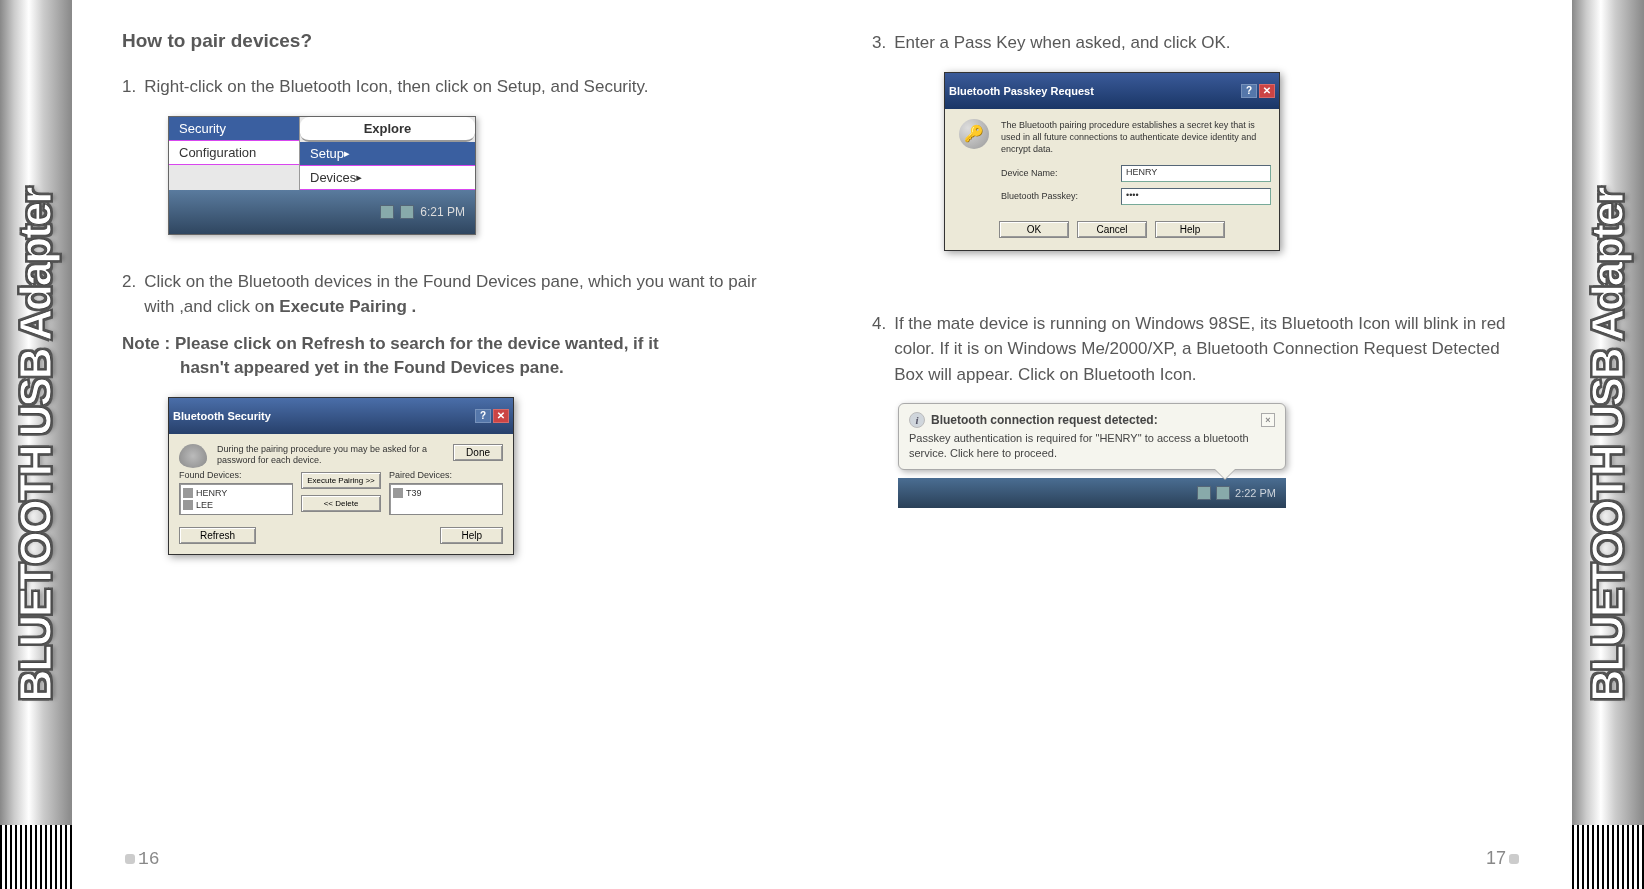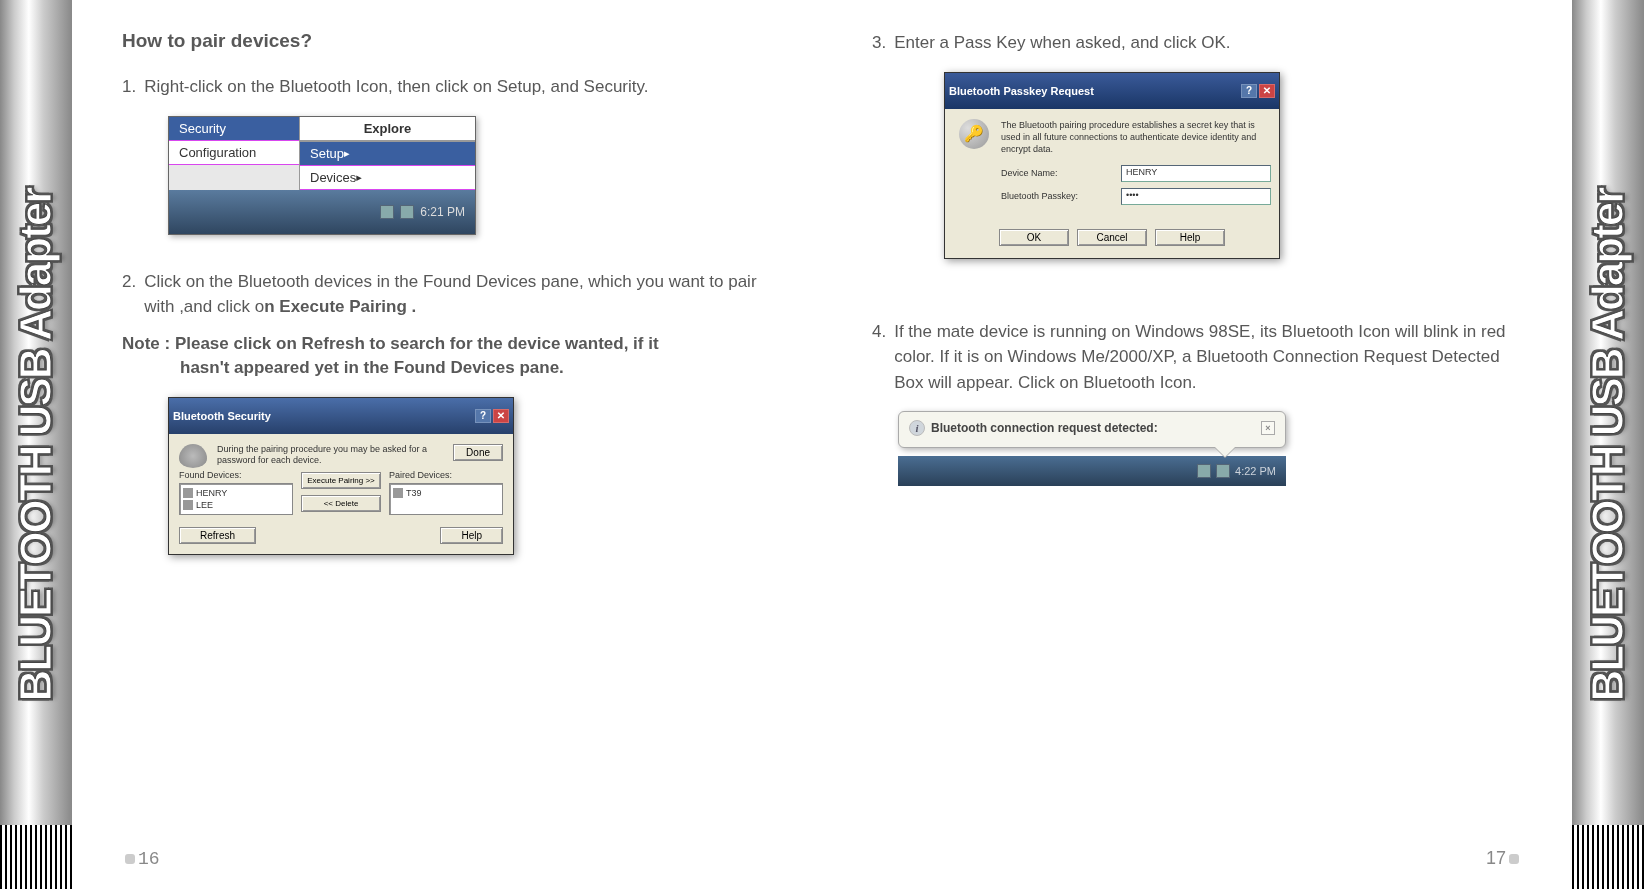--- a/index.html
+++ b/index.html
@@ -88,21 +88,21 @@
     
     .figure { margin: 16px 0 34px 46px; }
     
     
     .tray-menu { width: 308px; border: 1px solid #666; box-shadow: 2px 2px 6px rgba(0,0,0,.3); background:#e8e8e8; font-size: 13px; }
     .tray-menu .row1 { display:flex; }
     .tray-menu .cell-left { width: 130px; }
     .tray-menu .cell-right { flex:1; border-left:1px solid #999; }
     .tray-menu .mi { padding: 4px 10px; border-bottom:1px solid #d946ef; background:#fff; color:#333; display:flex; justify-content:flex-start; align-items:center; }
     .tray-menu .mi.hi { background:#3a5fa0; color:#fff; }
-    .tray-menu .mi.top { background:#fff; font-weight:bold; justify-content:center; border-bottom:2px solid #999; }
+    .tray-menu .mi.top { background:#fff; font-weight:bold; justify-content:center; border-bottom:2px solid #999;border-radius:9px; }
     .tray-menu .taskbar { height: 44px; background: linear-gradient(#5a7b9e,#2f4660); display:flex; align-items:center; justify-content:flex-end; padding:0 10px; color:#dcdcdc; font-size:12px; gap:6px; }
     .tray-menu .arrow::after{content:"▸"; font-size:11px;}
     .icon-sq{width:14px;height:14px;background:#8aa;display:inline-block;border:1px solid #567;}
     
     
     .dlg { width: 346px; background:#ece9d8; border:1px solid #333; box-shadow: 2px 2px 8px rgba(0,0,0,.4); font-size:10px; color:#333; }
     .dlg .titlebar{ height:36px; background: linear-gradient(#4a6ea9,#27406b); color:#fff; display:flex; align-items:center; justify-content:space-between; padding:0 4px; font-size:11px; font-weight:bold;}
     .dlg .winbtns{display:flex;gap:2px;}
     .dlg .wb{width:16px;height:14px;background:#c44;display:flex;align-items:center;justify-content:center;color:#fff;font-size:10px;border:1px solid #fff3;}
     .dlg .wb.h{background:#5577aa;}
@@ -125,21 +125,21 @@
     
     .dlg3{ width:336px; margin-left: 26px; }
     .dlg3 .titlebar{background:linear-gradient(#3a5a99,#1a3666);}
     .dlg3 .body{padding:10px 14px 12px;}
     .dlg3 .icon-key{width:30px;height:30px;background:radial-gradient(circle at 30% 30%,#ddd,#999);border-radius:50%;position:relative;flex-shrink:0; display:flex;align-items:center;justify-content:center;color:#777;font-size:16px;}
     .dlg3 .row{display:flex;gap:12px;}
     .dlg3 .para{font-size:9px;line-height:1.35;margin-bottom:10px;}
     .dlg3 .field-row{display:flex;align-items:center;font-size:9px;margin:6px 0; gap: 20px;}
     .dlg3 .field-row .lbl{width:100px;}
     .dlg3 .input{width:150px;height:17px;background:#fff;border:1px solid #7a9;border-top-color:#567;border-left-color:#567;padding:1px 4px;font-size:9px;}
-    .dlg3 .btns{display:flex;justify-content:center;gap:8px;margin-top:18px;}
+    .dlg3 .btns{display:flex;justify-content:center;gap:8px;margin-top:10px;}
     .dlg3 .btns .btn{width:70px;text-align:center;}
     
     
     .figure4{margin-left:26px;}
     .balloon-wrap{width:388px;}
     .balloon{position:relative;background:#f5f5ee;border:1px solid #aaa;border-radius:6px;padding:8px 10px;font-size:12px;color:#444;box-shadow:2px 2px 6px rgba(0,0,0,.3);margin-bottom:0;}
     .balloon::after{content:"";position:absolute;bottom:-10px;right:50px;width:0;height:0;border:10px solid transparent;border-top-color:#f5f5ee;border-bottom:0;}
     .balloon::before{content:"";position:absolute;bottom:-11px;right:49px;width:0;height:0;border:11px solid transparent;border-top-color:#aaa;border-bottom:0;}
     .balloon .bh{display:flex;align-items:center;gap:6px;font-weight:bold;font-size:12px;margin-bottom:3px;}
     .balloon .binfo{width:16px;height:16px;border-radius:50%;background:#d0d6dc;display:flex;align-items:center;justify-content:center;font-style:italic;font-family:Georgia,serif;font-size:11px;color:#556;border:1px solid #bbb;}
@@ -308,25 +308,26 @@
     </div>
 
     <div class="figure figure4">
       <div class="balloon-wrap">
         <div class="balloon">
           <div class="bh">
             <span class="binfo">i</span>
             <span>Bluetooth connection request detected:</span>
             <span class="bx">×</span>
           </div>
+          <div class="bt">Passkey authentication is required for "HENRY" to access a bluetooth service. Click here to proceed.</div>
         </div>
         <div class="balloon-bar">
           <span class="icon-sq"></span>
           <span class="icon-sq"></span>
-          <span>4:22 PM</span>
+          <span>2:22 PM</span>
         </div>
       </div>
     </div>
 
     <div class="page-number right">
       <span>17</span><span class="page-bullet"></span>
     </div>
   </div>
 </div>
 

